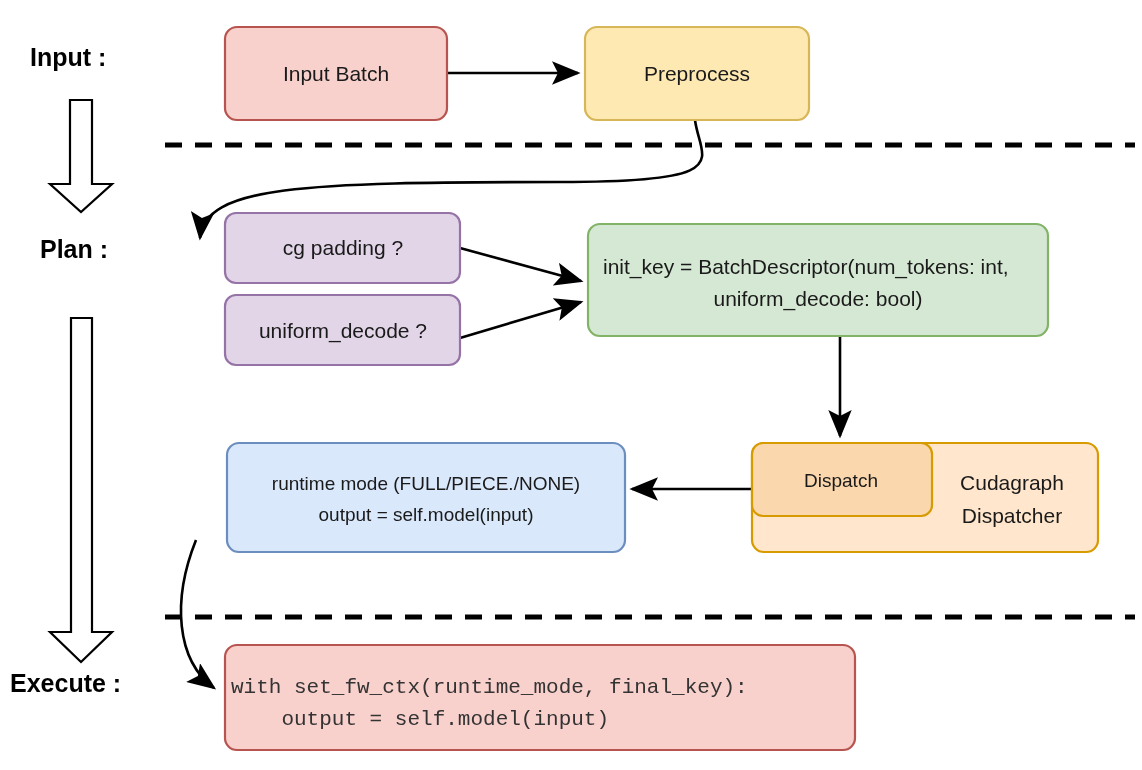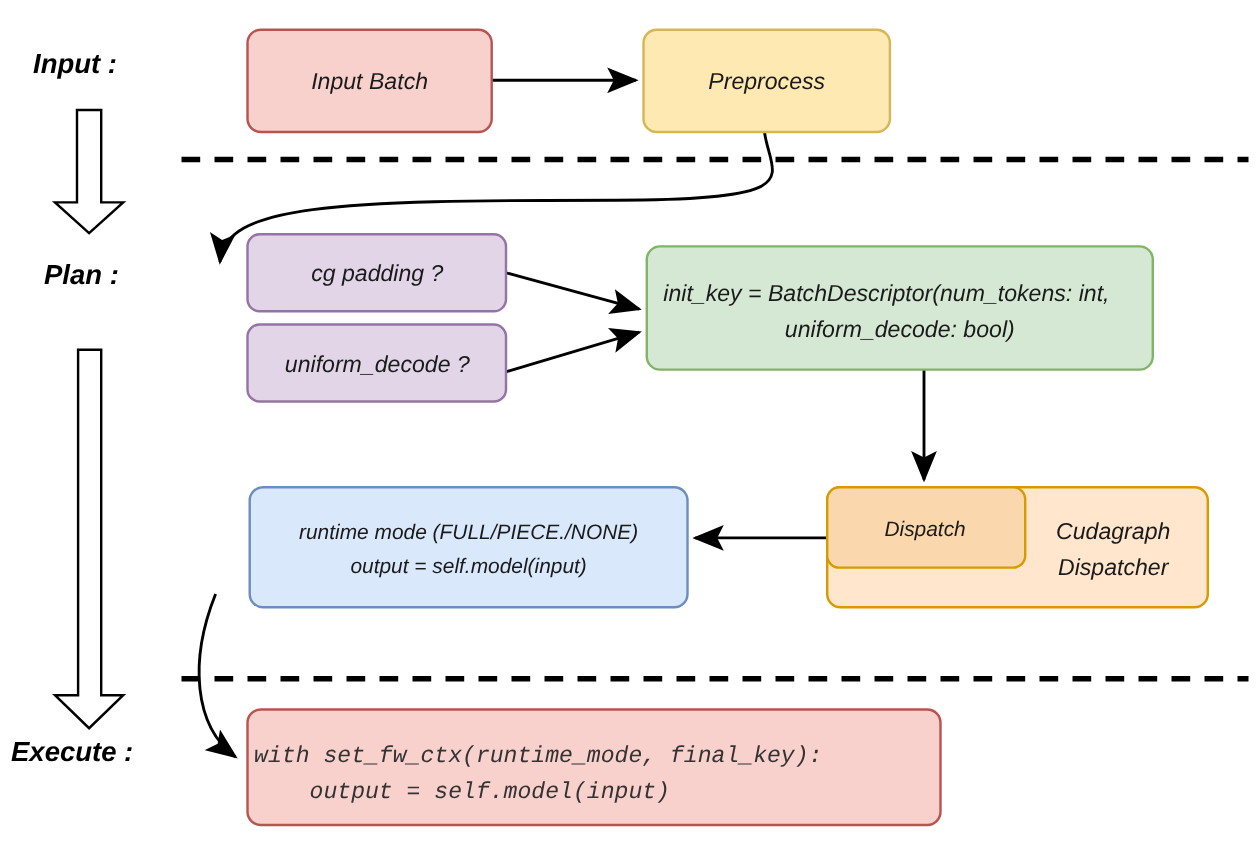--- a/index.html
+++ b/index.html
@@ -10,21 +10,20 @@
   body {
     width: 1142px;
     height: 770px;
     font-family: "Liberation Sans", sans-serif;
     overflow: hidden;
   }
   #diagram-root {
     position: relative;
     width: 1142px;
     height: 770px;
-    font-style: italic;
   }
   svg#diagram {
     display: block;
     width: 1142px;
     height: 770px;
   }
   .stage-label {
     font-family: "Liberation Sans", sans-serif;
     font-weight: bold;
     font-size: 25px;

